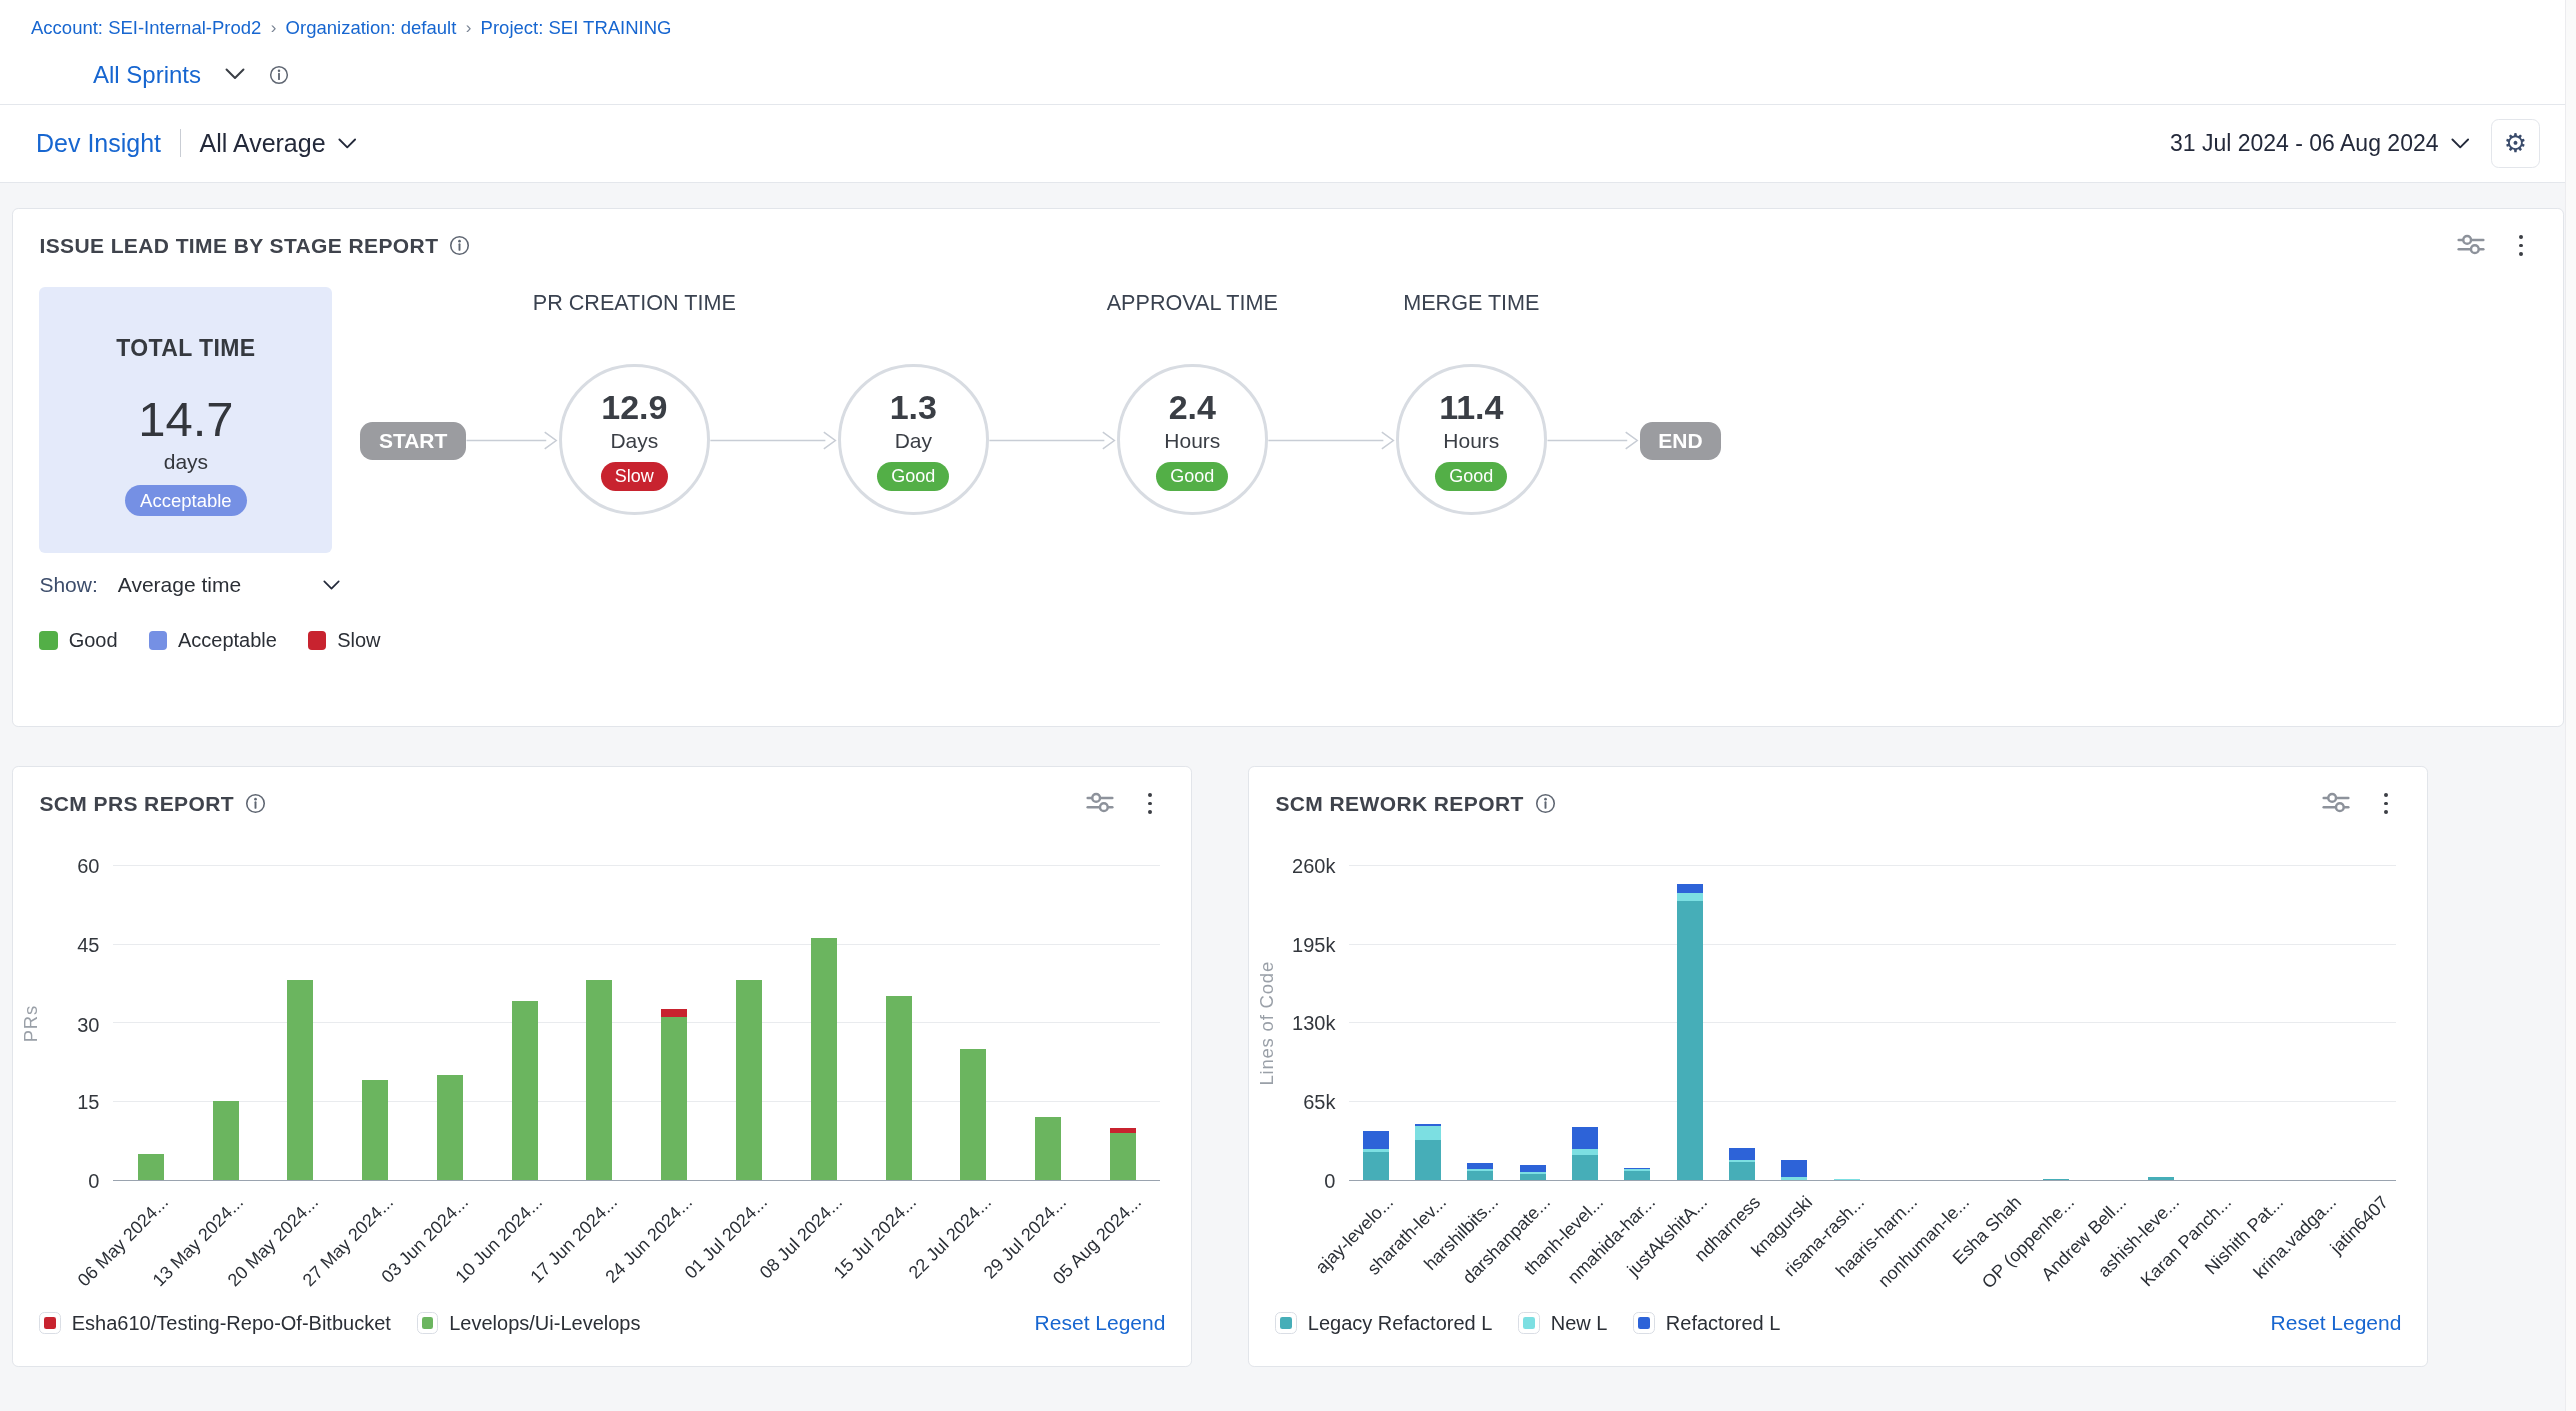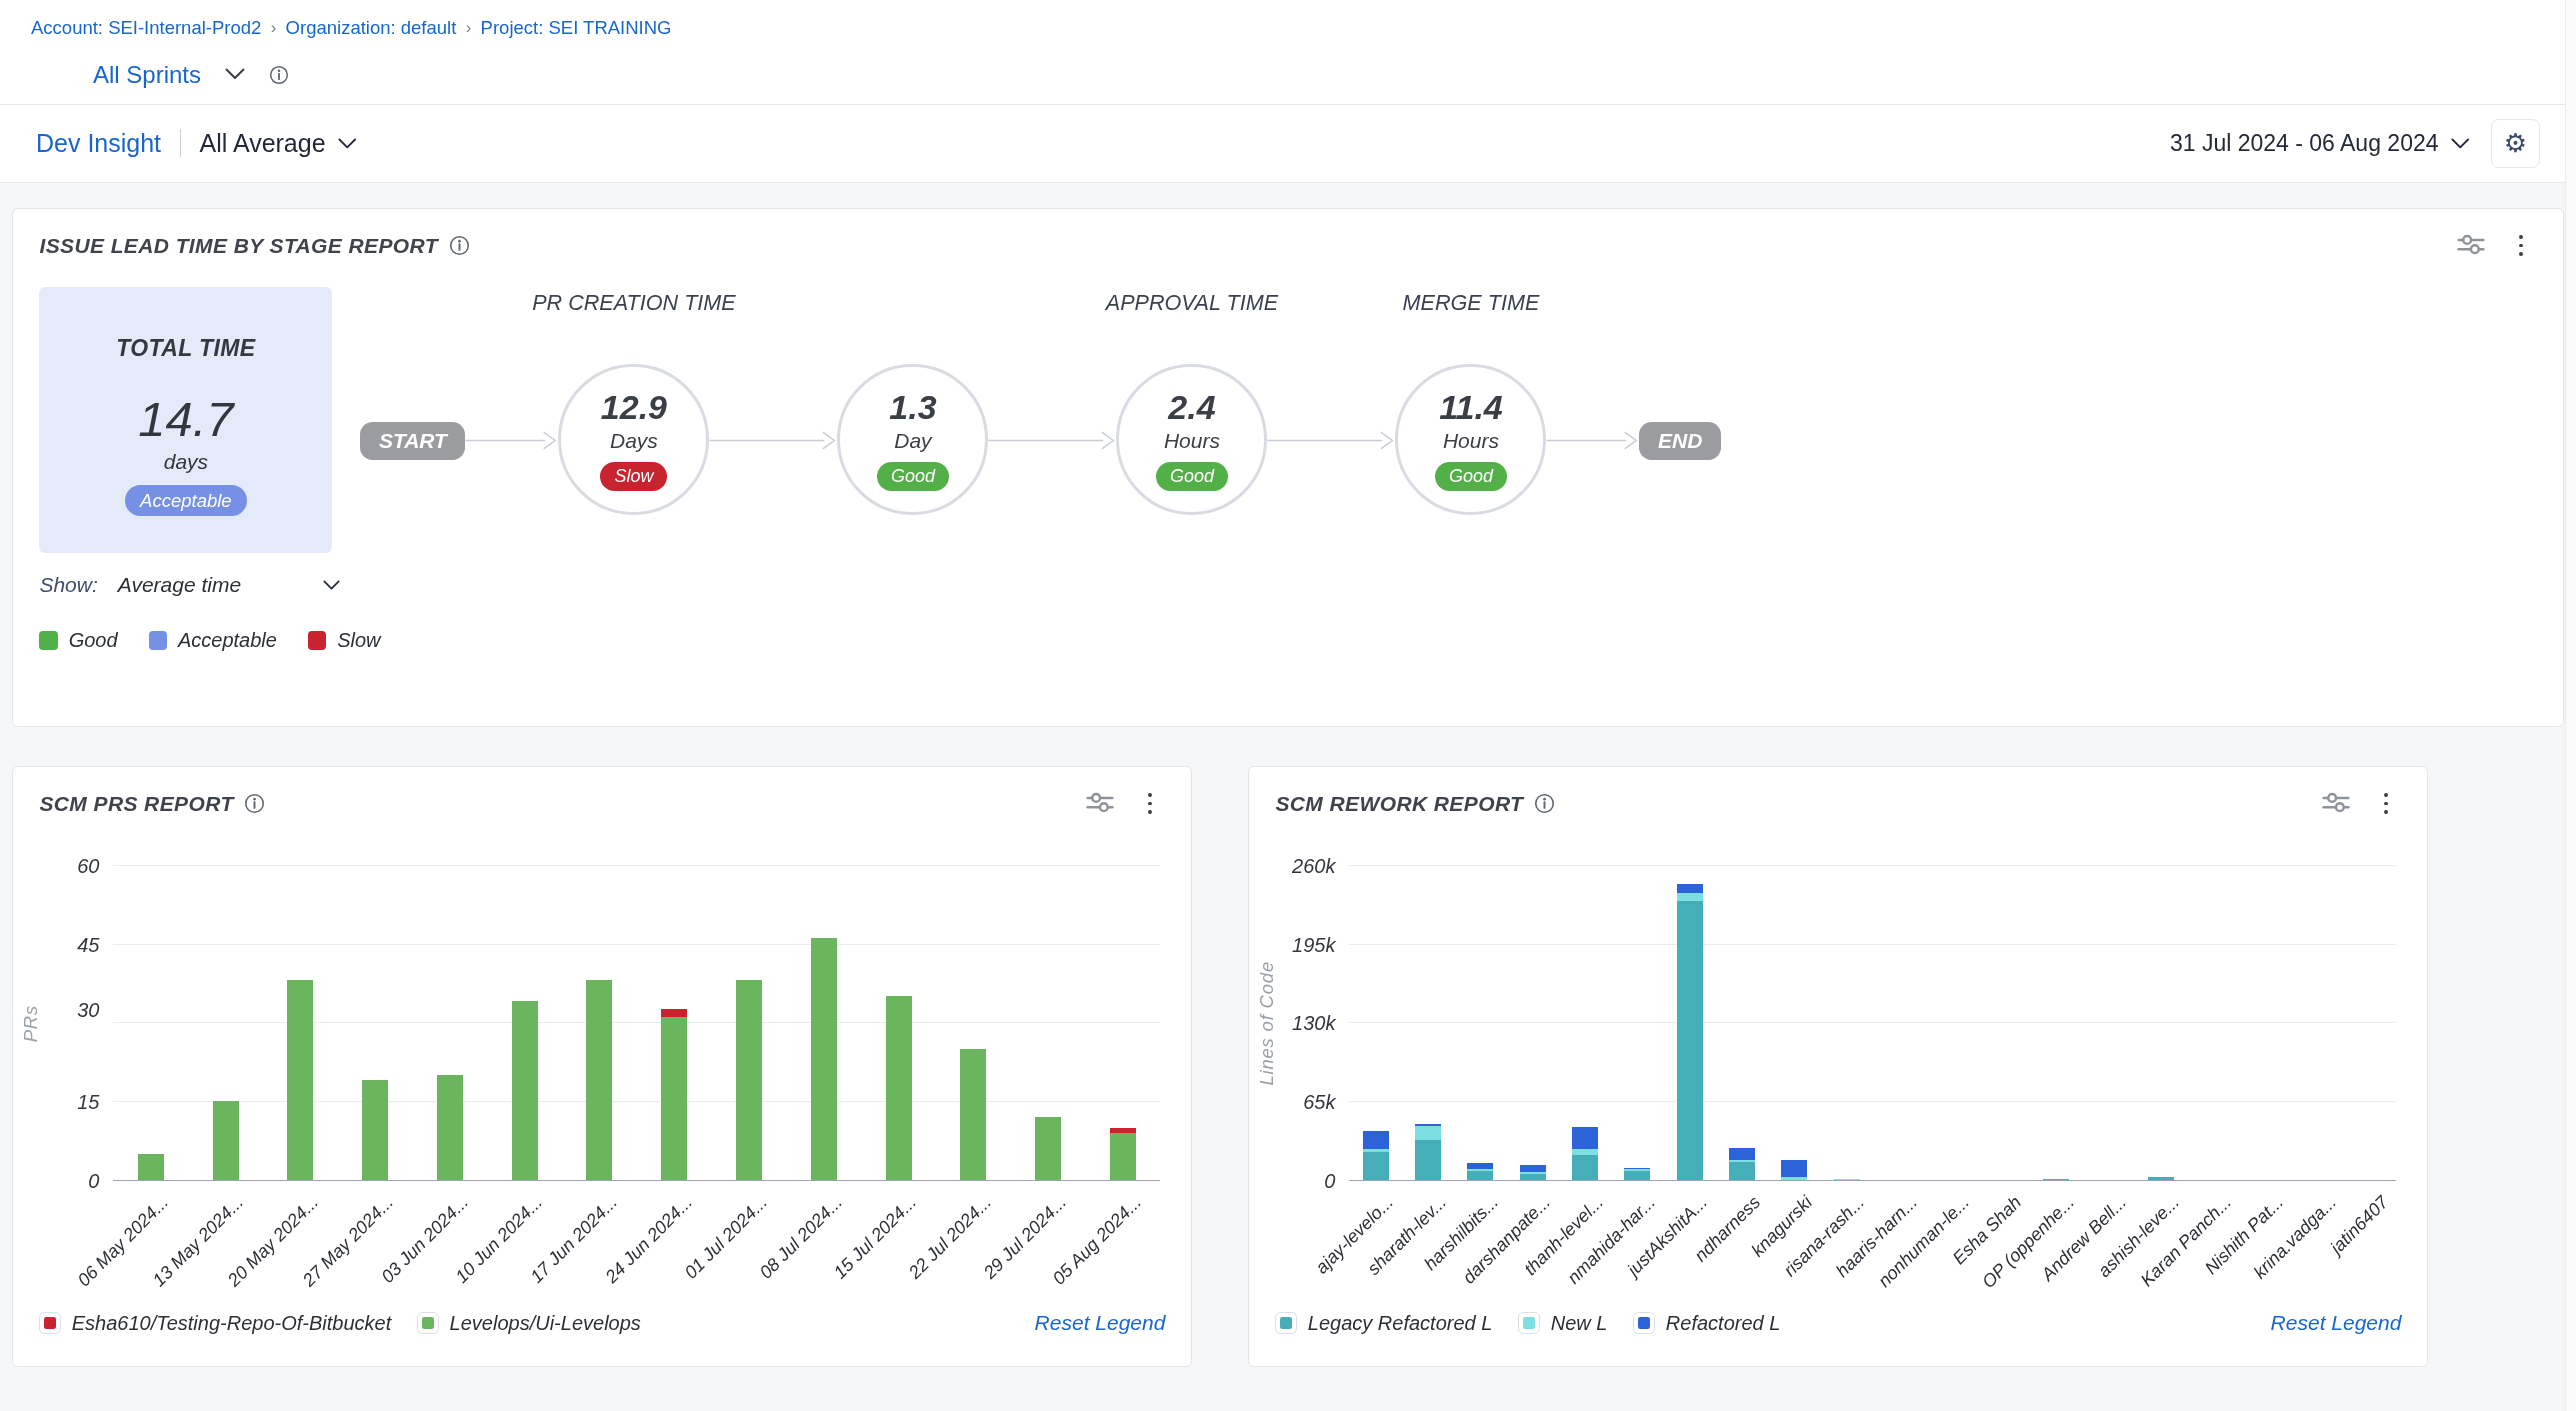--- a/index.html
+++ b/index.html
@@ -22,21 +22,21 @@
   .ph-left { display:flex; align-items:center; gap:18.5px; }
   .insight-name { color:#1766d0; font-size:25px; font-weight:500; cursor:pointer; }
   .vdiv { width:1.5px; height:28px; background:#c9cdd4; }
   .scope { color:#23293a; font-size:25px; font-weight:500; display:flex; align-items:center; gap:12.4px; cursor:pointer; }
   .ph-right { display:flex; align-items:center; gap:21.6px; }
   .date-range { font-size:23px; color:#23293a; display:flex; align-items:center; gap:12.4px; cursor:pointer; }
   .gear-btn { width:49px; height:49px; border:0.8px solid #e3e6eb; border-radius:7.7px; background:#fff; display:flex; align-items:center; justify-content:center; font-size:26px; color:#3a4b6b; cursor:pointer; }
 
   
   .content { padding:25px 12.4px 46px 12.4px; }
-  .card { background:#fff; border:0.8px solid #e2e5ea; border-radius:6.2px;font-style:italic; }
+  .card { background:#fff; border:0.8px solid #e2e5ea; border-radius:6.2px; }
   .card-head { display:flex; align-items:center; justify-content:space-between; padding:23px 26px 0 26px; }
   .card-title { font-size:21px; font-weight:600; letter-spacing:0.4px; color:#3f434c; display:flex; align-items:center; gap:10.8px; }
   .head-icons { display:flex; align-items:center; gap:31px; padding-right:10.8px; }
   .sliders-ic, .kebab-ic { cursor:pointer; }
   .kebab-ic { display:flex; flex-direction:column; gap:4.6px; padding:3.1px; }
   .kebab-ic i { width:3.9px; height:3.9px; border-radius:50%; background:#3c3f45; display:block; }
 
   
   .lead-card { margin-bottom:39px; min-height:519px; }
   .lead-body { display:flex; align-items:flex-start; padding:28px 26px 0 26px; }
@@ -305,21 +305,21 @@
       </div>
       <div class="chart-wrap">
         <div class="y-title">
             <span>PRs</span>
           </div>
         <div class="plot" id="plot-0">
             <div class="ytick" style="bottom: 0px;">0</div>
             <div class="grid" style="bottom: 79px;"></div>
             <div class="ytick" style="bottom: 79px;">15</div>
             <div class="grid" style="bottom: 158px;"></div>
-            <div class="ytick" style="bottom: 171px; margin-top: 41px;">30</div>
+            <div class="ytick" style="bottom: 156px; margin-top: 41px;">30</div>
             <div class="grid" style="bottom: 236px;"></div>
             <div class="ytick" style="bottom: 236px;">45</div>
             <div class="grid" style="bottom: 315px;"></div>
             <div class="ytick" style="bottom: 315px;">60</div>
             <div class="baseline"></div>
             <div class="bar" style="left: 3.57143%;">
               <i style="height: 26px; background: rgb(107, 181, 95);"></i>
             </div>
             <div class="xlab" style="left: 3.57143%; top: 100%;">
               <span>06 May 2024...</span>

